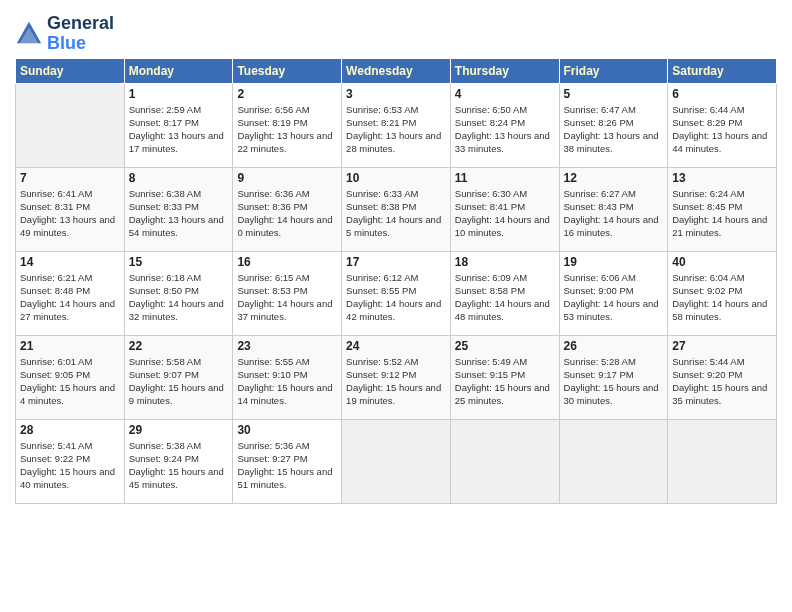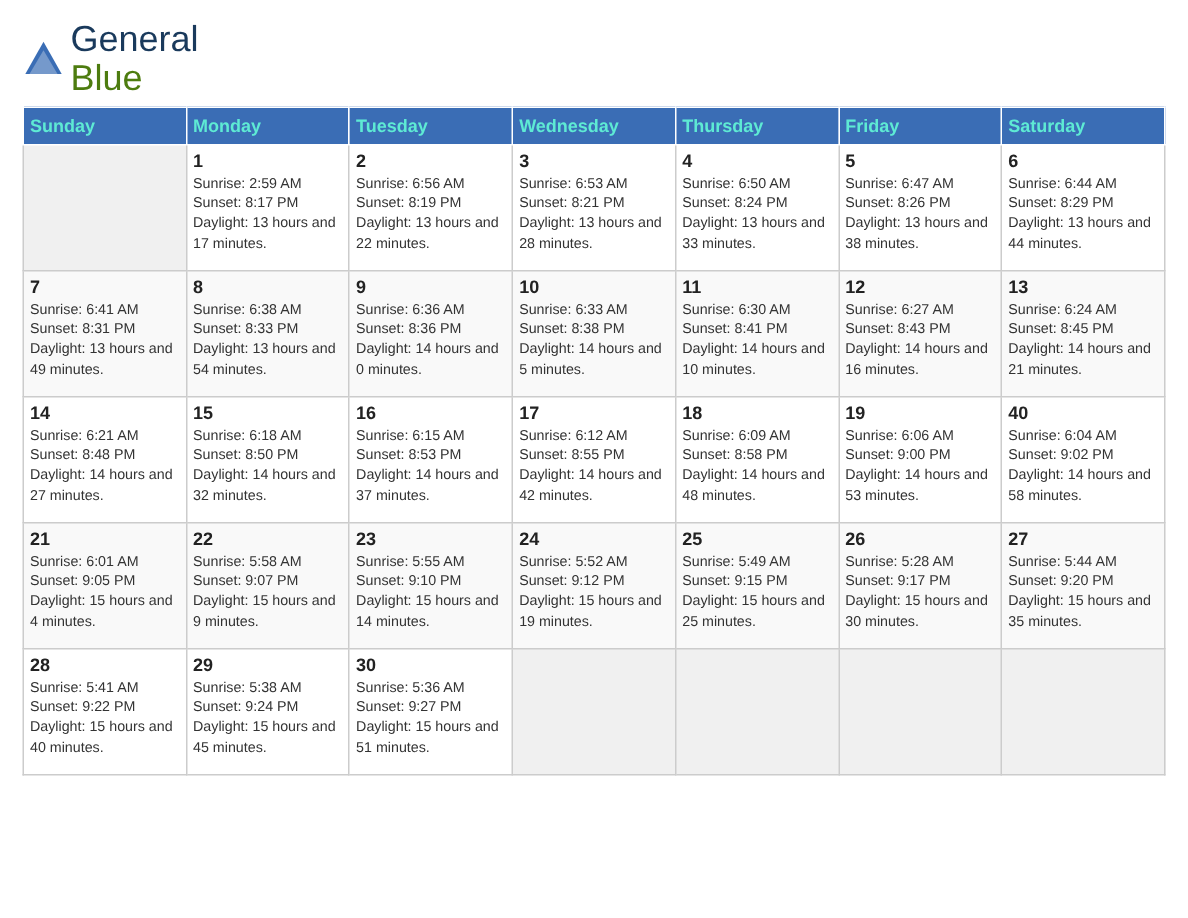--- a/index.html
+++ b/index.html
@@ -19,27 +19,27 @@
       justify-content: space-between;
       align-items: flex-start;
       margin-bottom: 4px;
     }
     .logo {
       display: flex;
       align-items: center;
       margin-top: 4px;
     }
     .logo-text {
-      font-size: 24px;
-      font-weight: normal;
+      font-size: 18px;
+      font-weight: bold;
       color: #1a3a5c;
       line-height: 1.1;
     }
     .logo-text span {
-      color: #4d7c0f;
+      color: #3b82f6;
     }
     .logo-icon {
       width: 28px;
       height: 28px;
       margin-right: 4px;
     }
     .title-block {
       text-align: right;
     }
     .month-title {
@@ -51,21 +51,21 @@
       font-size: 14px;
       color: #333;
     }
     table {
       width: 100%;
       border-collapse: collapse;
       table-layout: fixed;
     }
     thead tr th {
       background-color: #3a6db5;
-      color: #5eead4;
+      color: #fef9c3;
       font-size: 12px;
       font-weight: bold;
       padding: 5px 4px;
       text-align: left;
       border: 1px solid #fff;
     }
     tbody tr td {
       border: 1px solid #ccc;
       vertical-align: top;
       padding: 3px 4px;

